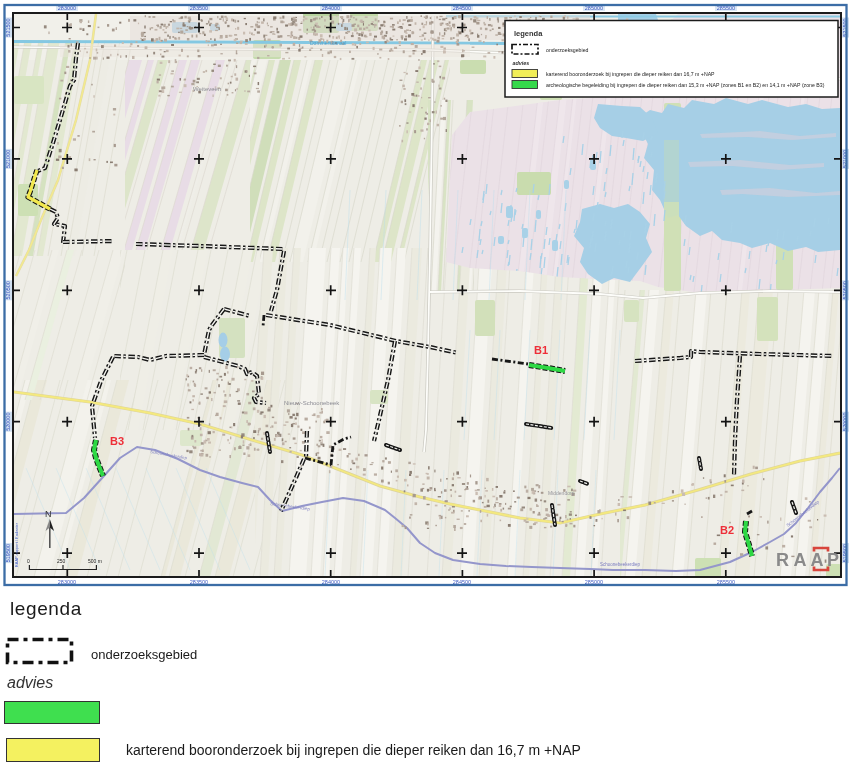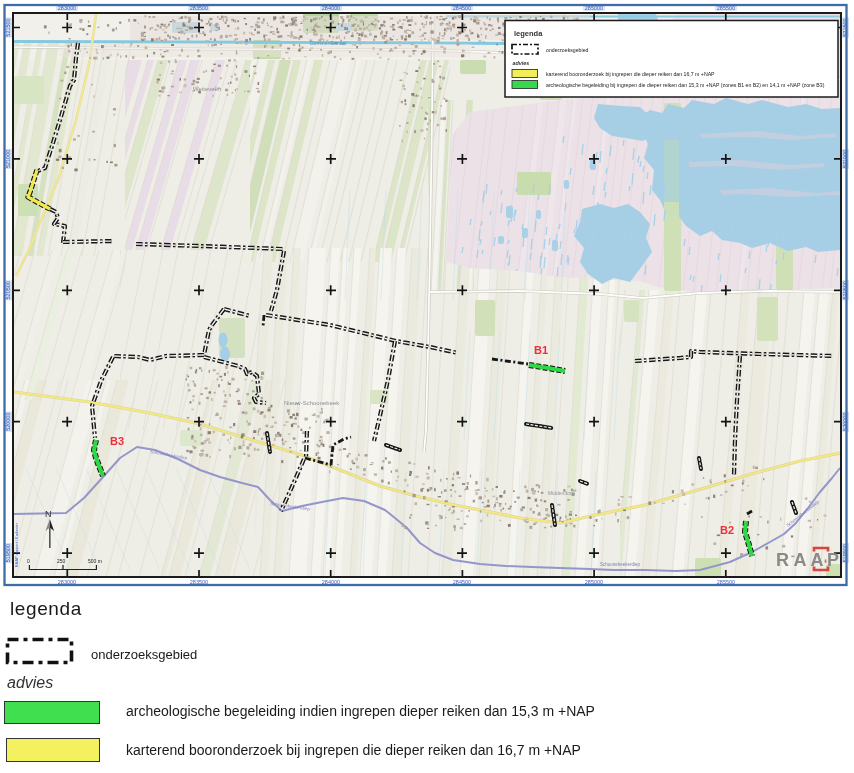--- a/index.html
+++ b/index.html
@@ -2131,16 +2131,15 @@
 <rect x="13" y="13" width="828" height="564" fill="none" stroke="#1b1b1b" stroke-width="2"></rect>
 <rect x="4.5" y="5" width="842" height="580" fill="none" stroke="#3c6da6" stroke-width="2.3"></rect>
 </svg>
 <div class="lg" style="left:10px; top:598px; font-size:19px; letter-spacing:0.6px;">legenda</div>
 <svg class="lg" style="left:5px; top:637px;" width="72" height="30">
   <rect x="2.5" y="2.5" width="64" height="23" fill="none" stroke="#111" stroke-width="3.6" stroke-dasharray="11,5,4,5"></rect>
 </svg>
 <div class="lg" style="left:91px; top:647px; font-size:13px;">onderzoeksgebied</div>
 <div class="lg" style="left:7px; top:674px; font-size:16px; font-style:italic; color:#333;">advies</div>
 <div class="lg" style="left:4px; top:701px; width:94px; height:21px; background:#3fdf4f; border:1px solid #333;"></div>
-<div class="lg" style="left:126px; top:703px; font-size:14px;">archeologische begeleiding indien ingrepen dieper reiken dan 15,3 m +NAP</div>
 <div class="lg" style="left:6px; top:738px; width:92px; height:22px; background:#f4f160; border:1px solid #333;"></div>
 <div class="lg" style="left:126px; top:742px; font-size:14px;">karterend booronderzoek bij ingrepen die dieper reiken dan 16,7 m +NAP</div>
 </div>
 
 </body></html>

